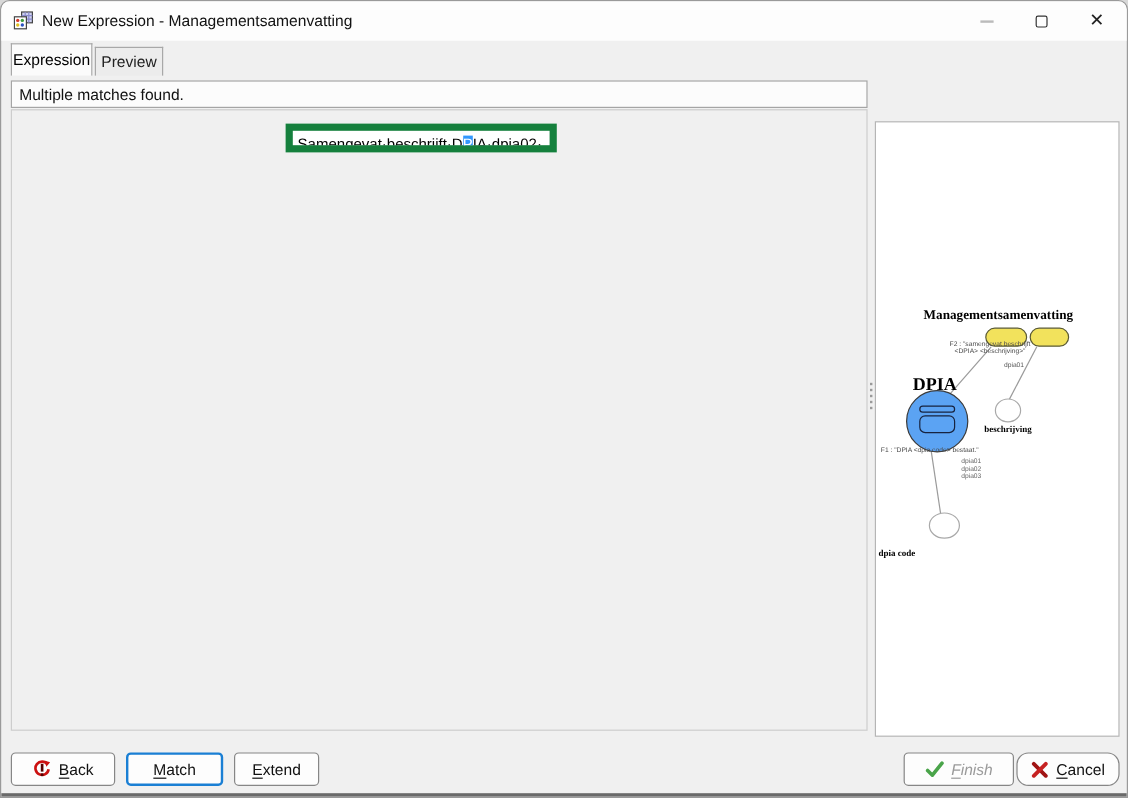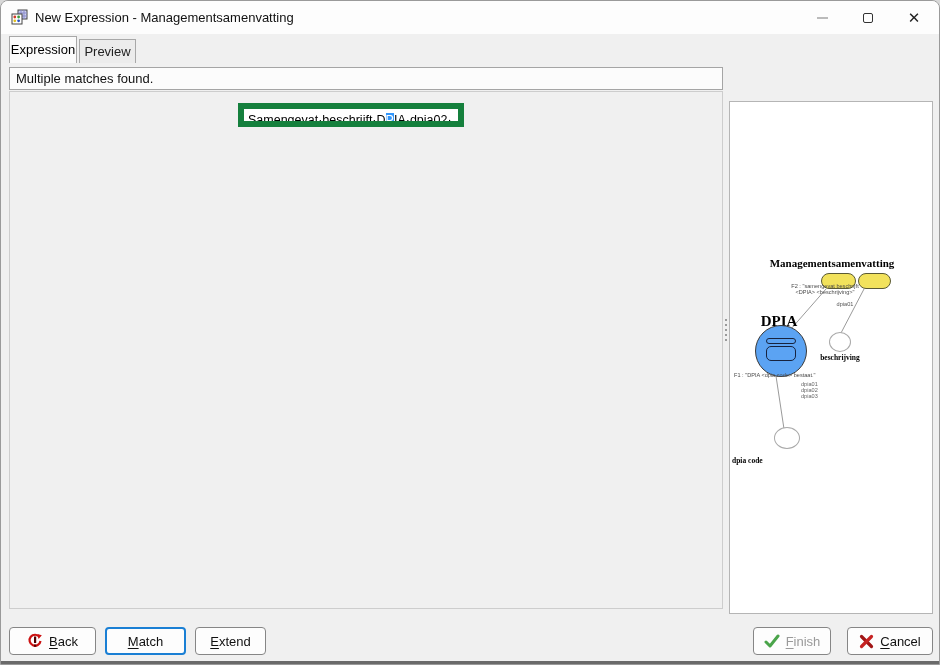--- a/index.html
+++ b/index.html
@@ -58,22 +58,22 @@
   .d-code-e { left:44px; top:325px; width:26px; height:22px; }
   .d-code-l { left:2px; top:354px; width:80px; font-family:"Liberation Serif",serif; font-weight:bold; font-size:7.5px; color:#000; }
   .d-lines { position:absolute; left:0; top:0; width:204px; height:513px; }
   
   .btn { position:absolute; top:626px; height:28px; background:#fdfdfd; border:1px solid #868686; border-radius:4px;
          font-size:13px; color:#111; display:flex; align-items:center; justify-content:center; gap:6px; }
   .btn .mn { text-decoration:underline; text-underline-offset:2px; }
   .btn-back   { left:8px;   width:87px; }
   .btn-match  { left:104px; width:81px; border:2px solid #1a7fd4; }
   .btn-extend { left:194px; width:71px; }
-  .btn-finish { left:752px; width:78px; color:#9a9a9a; }
-  .btn-cancel { left:846px; width:86px; }
+  .btn-finish { left:752px; width:92px; color:#9a9a9a;font-style:italic; }
+  .btn-cancel { left:846px; width:86px;border-radius:10px; }
   .bottom-edge { position:absolute; left:0; right:0; bottom:0; height:3px; background:#6a6a6a; }
 </style>
 </head>
 <body>
 
 <div class="window">
 
   <div class="titlebar">
     <svg class="app-icon" viewBox="0 0 17 17">
       <rect x="7" y="1" width="9" height="9" fill="#cdd0f0" stroke="#444" stroke-width="1"></rect>

